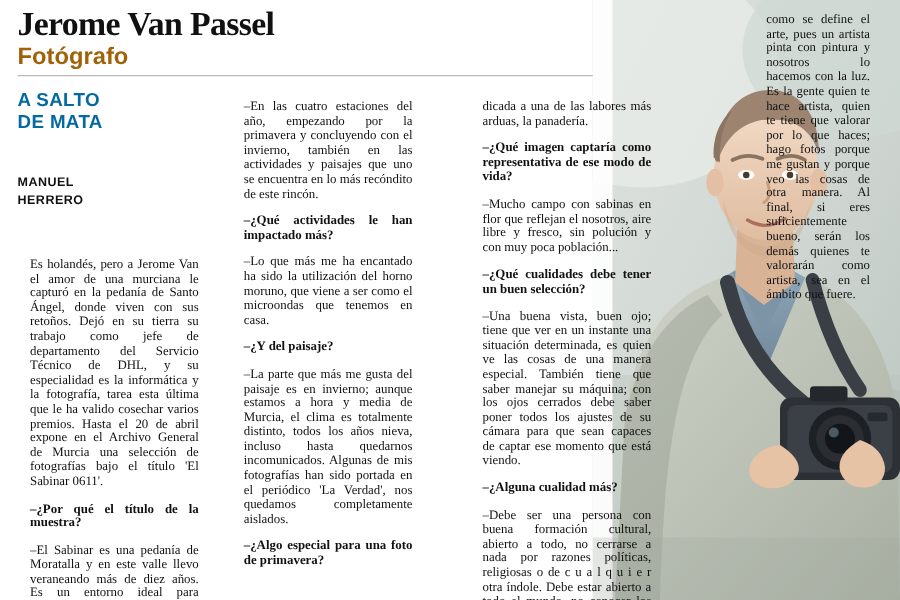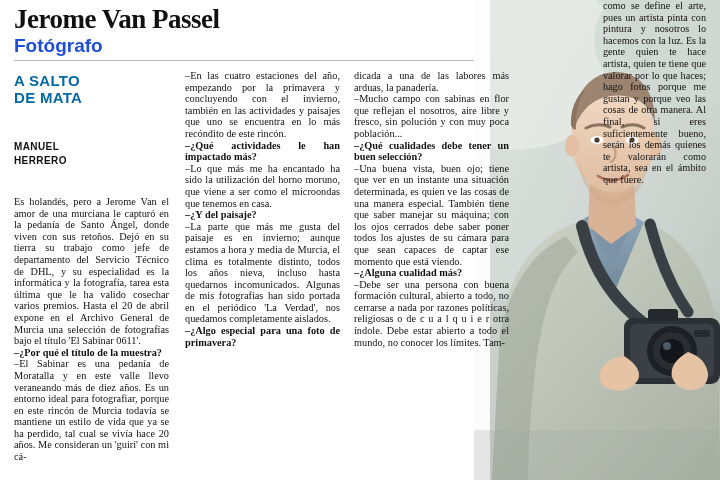--- a/index.html
+++ b/index.html
@@ -35,21 +35,21 @@
     font-size: 27px;
     letter-spacing: -0.5px;
     color: #111;
     line-height: 1.0;
     margin: 0;
   }
   .subhead {
     font-family: "Liberation Sans", sans-serif;
     font-weight: bold;
     font-size: 19px;
-    color: #1d4ed8;
+    color: #a16207;
     line-height: 1.05;
     margin: 3px 0 0 0;
   }
   .rule-top {
     position: absolute;
     left: 14px;
     top: 60px;
     width: 692px;
     height: 1px;
     background: #b8b8b8;
@@ -88,28 +88,28 @@
     position: absolute;
     top: 196px;
     font-size: 10.3px;
     line-height: 11.6px;
     text-align: justify;
     color: #111;
     -webkit-hyphens: auto;
     hyphens: auto;
   }
   .col p {
-    margin: 0;
+    margin: 10px;
   }
   .col p + p {
     margin-top: 0px;
   }
   .col1 { left: 14px;  width: 155px; top: 196px; height: 284px; }
   .col2 { left: 185px; width: 155px; top: 70px;  height: 410px; }
-  .col3 { left: 354px; width: 155px; top: 70px;  height: 410px; }
+  .col3 { left: 376px; width: 155px; top: 70px;  height: 410px; }
   .col5 { left: 603px; width: 103px; top: 0px;   height: 215px; font-size: 10.2px; }
   .qline {
     font-weight: bold;
   }
 
   
   .photo {
     position: absolute;
     left: 474px;
     top: 0px;
@@ -239,20 +239,21 @@
     <p>–En las cuatro estaciones del año, empezando por la primavera y concluyendo con el invierno, también en las actividades y paisajes que uno se encuentra en lo más recóndito de este rincón.</p>
     <p class="qline">–¿Qué actividades le han impactado más?</p>
     <p>–Lo que más me ha encantado ha sido la utilización del horno moruno, que viene a ser como el microondas que tenemos en casa.</p>
     <p class="qline">–¿Y del paisaje?</p>
     <p>–La parte que más me gusta del paisaje es en invierno; aunque estamos a hora y media de Murcia, el clima es totalmente distinto, todos los años nieva, incluso hasta quedarnos incomunicados. Algunas de mis fotografías han sido portada en el periódico 'La Verdad', nos quedamos completamente aislados.</p>
     <p class="qline">–¿Algo especial para una foto de primavera?</p>
   </div>
 
   <div class="col col3">
     <p>dicada a una de las labores más arduas, la panadería.</p>
+    <p class="qline">–¿Qué imagen captaría como representativa de ese modo de vida?</p>
     <p>–Mucho campo con sabinas en flor que reflejan el nosotros, aire libre y fresco, sin polución y con muy poca población...</p>
     <p class="qline">–¿Qué cualidades debe tener un buen selección?</p>
     <p>–Una buena vista, buen ojo; tiene que ver en un instante una situación determinada, es quien ve las cosas de una manera especial. También tiene que saber manejar su máquina; con los ojos cerrados debe saber poner todos los ajustes de su cámara para que sean capaces de captar ese momento que está viendo.</p>
     <p class="qline">–¿Alguna cualidad más?</p>
     <p>–Debe ser una persona con buena formación cultural, abierto a todo, no cerrarse a nada por razones políticas, religiosas o de c u a l q u i e r otra índole. Debe estar abierto a todo el mundo, no conocer los límites. Tam-</p>
   </div>
 
   <div class="col col5">
     <p>como se define el arte, pues un artista pinta con pintura y nosotros lo hacemos con la luz. Es la gente quien te hace artista, quien te tiene que valorar por lo que haces; hago fotos porque me gustan y porque veo las cosas de otra manera. Al final, si eres suficientemente bueno, serán los demás quienes te valorarán como artista, sea en el ámbito que fuere.</p>
   </div>

